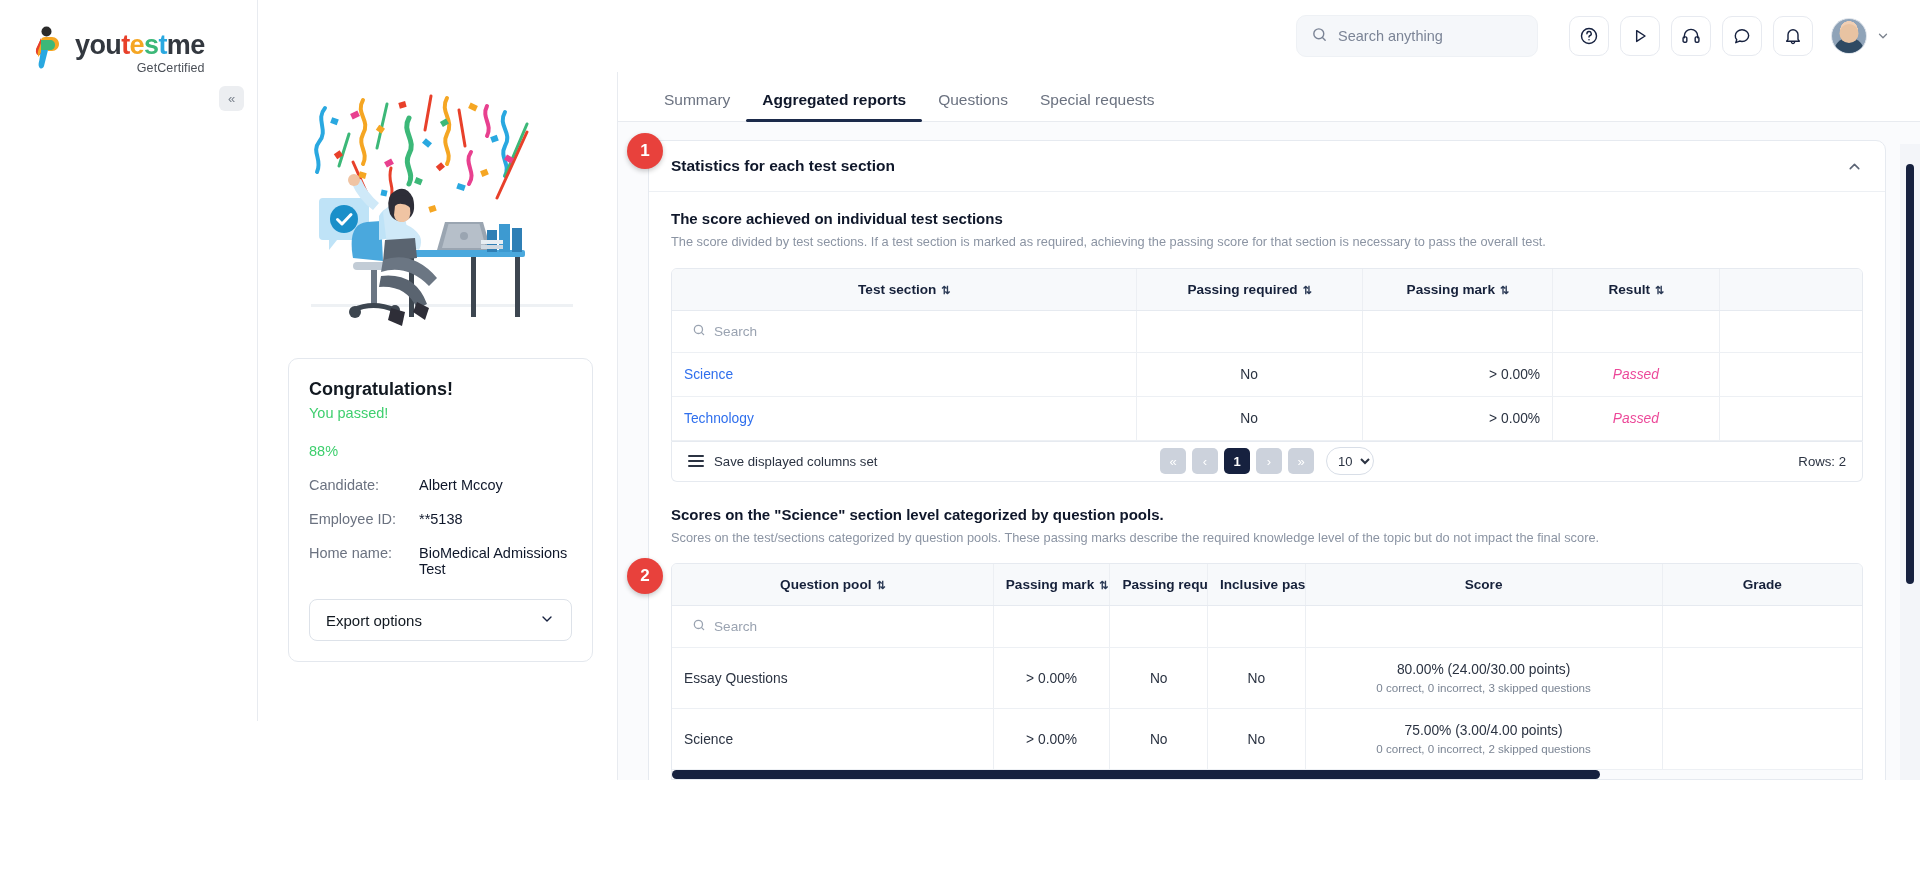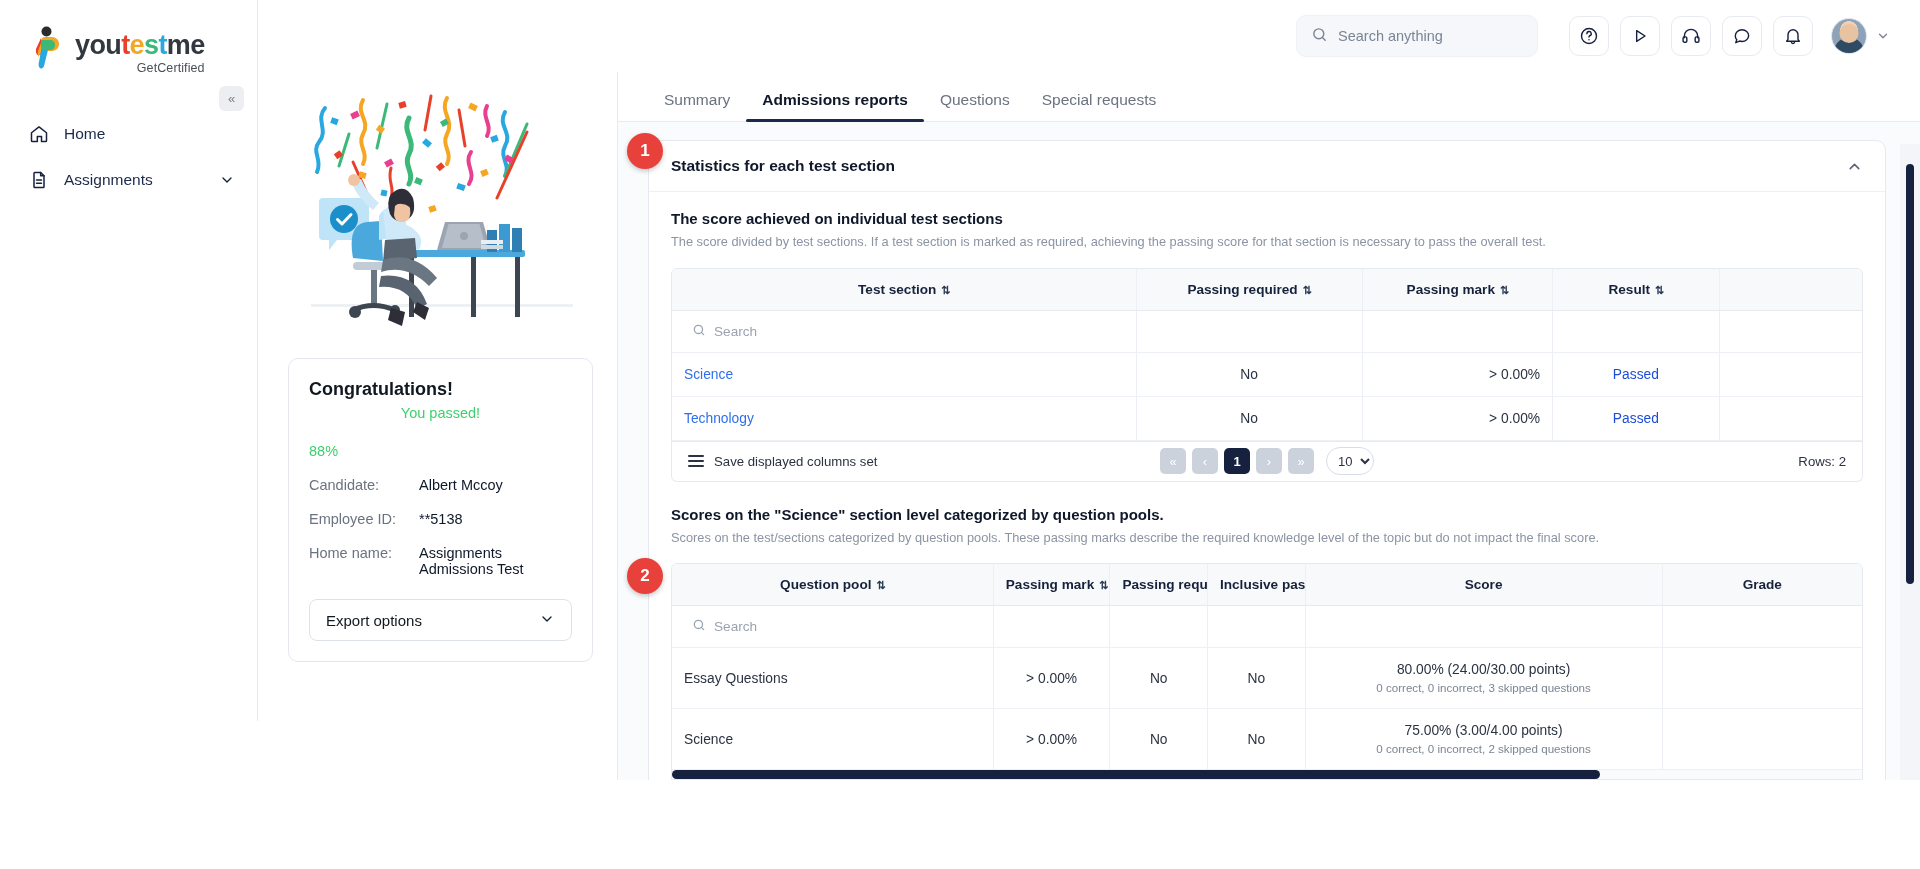--- a/index.html
+++ b/index.html
@@ -95,21 +95,21 @@
   }
   .illus {
     width: 300px; height: 250px; margin: 0 auto; position: relative; overflow: hidden;
   }
 
   .result-card {
     margin-top: 18px; border: 1px solid #e4e8ee; border-radius: 10px;
     padding: 20px 20px 20px 20px; background: #fff;
   }
   .congrats { font-size: 18px; font-weight: 700; color: #111820; }
-  .passed-txt { font-size: 14.5px; color: #3ecf6e; margin-top: 5px; text-align: center; }
+  .passed-txt { font-size: 14.5px; color: #3ecf6e; margin-top: 5px; }
   .score-pct { font-size: 14.5px; color: #3ecf6e; margin-top: 22px; font-weight: 500;}
   .kv { display: flex; margin-top: 18px; font-size: 14.5px; }
   .kv-key { color: #6b7280; width: 110px; flex: 0 0 110px; }
   .kv-val { color: #0f172a; }
   .export-sel {
     margin-top: 22px; height: 42px; border: 1px solid #dde2e9; border-radius: 8px;
     display: flex; align-items: center; justify-content: space-between;
     padding: 0 16px; font-size: 15px; color: #111820; cursor: pointer; background: #fff;
   }
 
@@ -174,21 +174,21 @@
   .mini-search span { margin-left: 8px; }
   tbody td {
     font-size: 13.8px; color: #2b3342; padding: 14px 12px;
     border-bottom: 1px solid #edf0f4; border-right: 1px solid #eceff3;
     text-align: center; vertical-align: middle;
   }
   tbody td:last-child { border-right: none; }
   td.left { text-align: left; }
   td.right { text-align: right; }
   .link { color: #2f6fed; cursor: pointer; }
-  .pass { color: #1d4ed8; }
+  .pass { color: #ec4899; font-style: italic; }
   .score-main { font-size: 13.8px; color: #2b3342; }
   .score-sub { font-size: 11.6px; color: #7b8594; margin-top: 4px; }
 
   .hscroll-track { height: 9px; background: #fafbfd; position: relative; }
   .hscroll-thumb { height: 9px; background: #16213f; border-radius: 5px; }
 
   .tbl-foot {
     display: flex; align-items: center; padding: 12px 16px;
     border: 1px solid #e6eaf0; border-top: none; border-radius: 0 0 6px 6px;
     background: #fff; position: relative;
@@ -242,46 +242,20 @@
           <span class="lw-you">you</span><span class="lw-t">t</span><span class="lw-e">e</span><span class="lw-s">s</span><span class="lw-t2">t</span><span class="lw-me">me</span>
         </div>
         <div class="logo-sub">GetCertified</div>
       </div>
     </div>
 
     <button class="collapse-btn">
       <span>«</span>
     </button>
 
-    <nav class="nav">
-      <div class="nav-item">
-        <span class="nav-ico">
-          <svg width="20" height="20" viewBox="0 0 24 24" fill="none" stroke="#16213f" stroke-width="1.8" stroke-linecap="round" stroke-linejoin="round">
-            <path d="M3 10.5 L12 3.5 L21 10.5 V20 a1 1 0 0 1-1 1h-5v-6H10v6H4a1 1 0 0 1-1-1z"></path>
-          </svg>
-        </span>
-        <span class="nav-label">Home</span>
-      </div>
-      <div class="nav-item">
-        <span class="nav-ico">
-          <svg width="20" height="20" viewBox="0 0 24 24" fill="none" stroke="#16213f" stroke-width="1.8" stroke-linecap="round" stroke-linejoin="round">
-            <path d="M14 3H7a1 1 0 0 0-1 1v16a1 1 0 0 0 1 1h10a1 1 0 0 0 1-1V7z"></path>
-            <path d="M14 3v4h4"></path>
-              <path d="M9 12h6"></path>
-              <path d="M9 16h6"></path>
-          </svg>
-        </span>
-        <span class="nav-label">Assignments</span>
-        <span class="nav-chev">
-          <svg width="16" height="16" viewBox="0 0 24 24" fill="none" stroke="#16213f" stroke-width="2" stroke-linecap="round" stroke-linejoin="round">
-              <path d="M6 9l6 6 6-6"></path>
-            </svg>
-        </span>
-      </div>
-    </nav>
   </aside>
 
   <div class="main">
 
     <header class="topbar">
       <div class="search-box">
         <span>
           <svg width="17" height="17" viewBox="0 0 24 24" fill="none" stroke="#7b8496" stroke-width="2" stroke-linecap="round">
               <circle cx="11" cy="11" r="7"></circle>
               <path d="M20 20l-3.5-3.5"></path>
@@ -426,38 +400,38 @@
           <div class="kv">
             <div class="kv-key">Candidate:</div>
             <div class="kv-val">Albert Mccoy</div>
           </div>
           <div class="kv">
             <div class="kv-key">Employee ID:</div>
             <div class="kv-val">**5138</div>
           </div>
           <div class="kv">
             <div class="kv-key">Home name:</div>
-            <div class="kv-val">Assignments Admissions Test</div>
+            <div class="kv-val">BioMedical Admissions Test</div>
           </div>
 
           <div class="export-sel">
             <span>Export options</span>
             <span>
               <svg width="16" height="16" viewBox="0 0 24 24" fill="none" stroke="#16213f" stroke-width="2" stroke-linecap="round" stroke-linejoin="round">
                   <path d="M6 9l6 6 6-6"></path>
                 </svg>
             </span>
           </div>
         </div>
       </section>
 
       <section class="right-panel">
         <div class="tabs">
           <div class="tab">Summary</div>
-          <div class="tab active">Admissions reports</div>
+          <div class="tab active">Aggregated reports</div>
           <div class="tab">Questions</div>
           <div class="tab">Special requests</div>
         </div>
 
         <div class="scroll-body">
 
           <div class="card">
             <div class="badge-num" style="top:-8px;">1</div>
 
             <div class="card-head">

